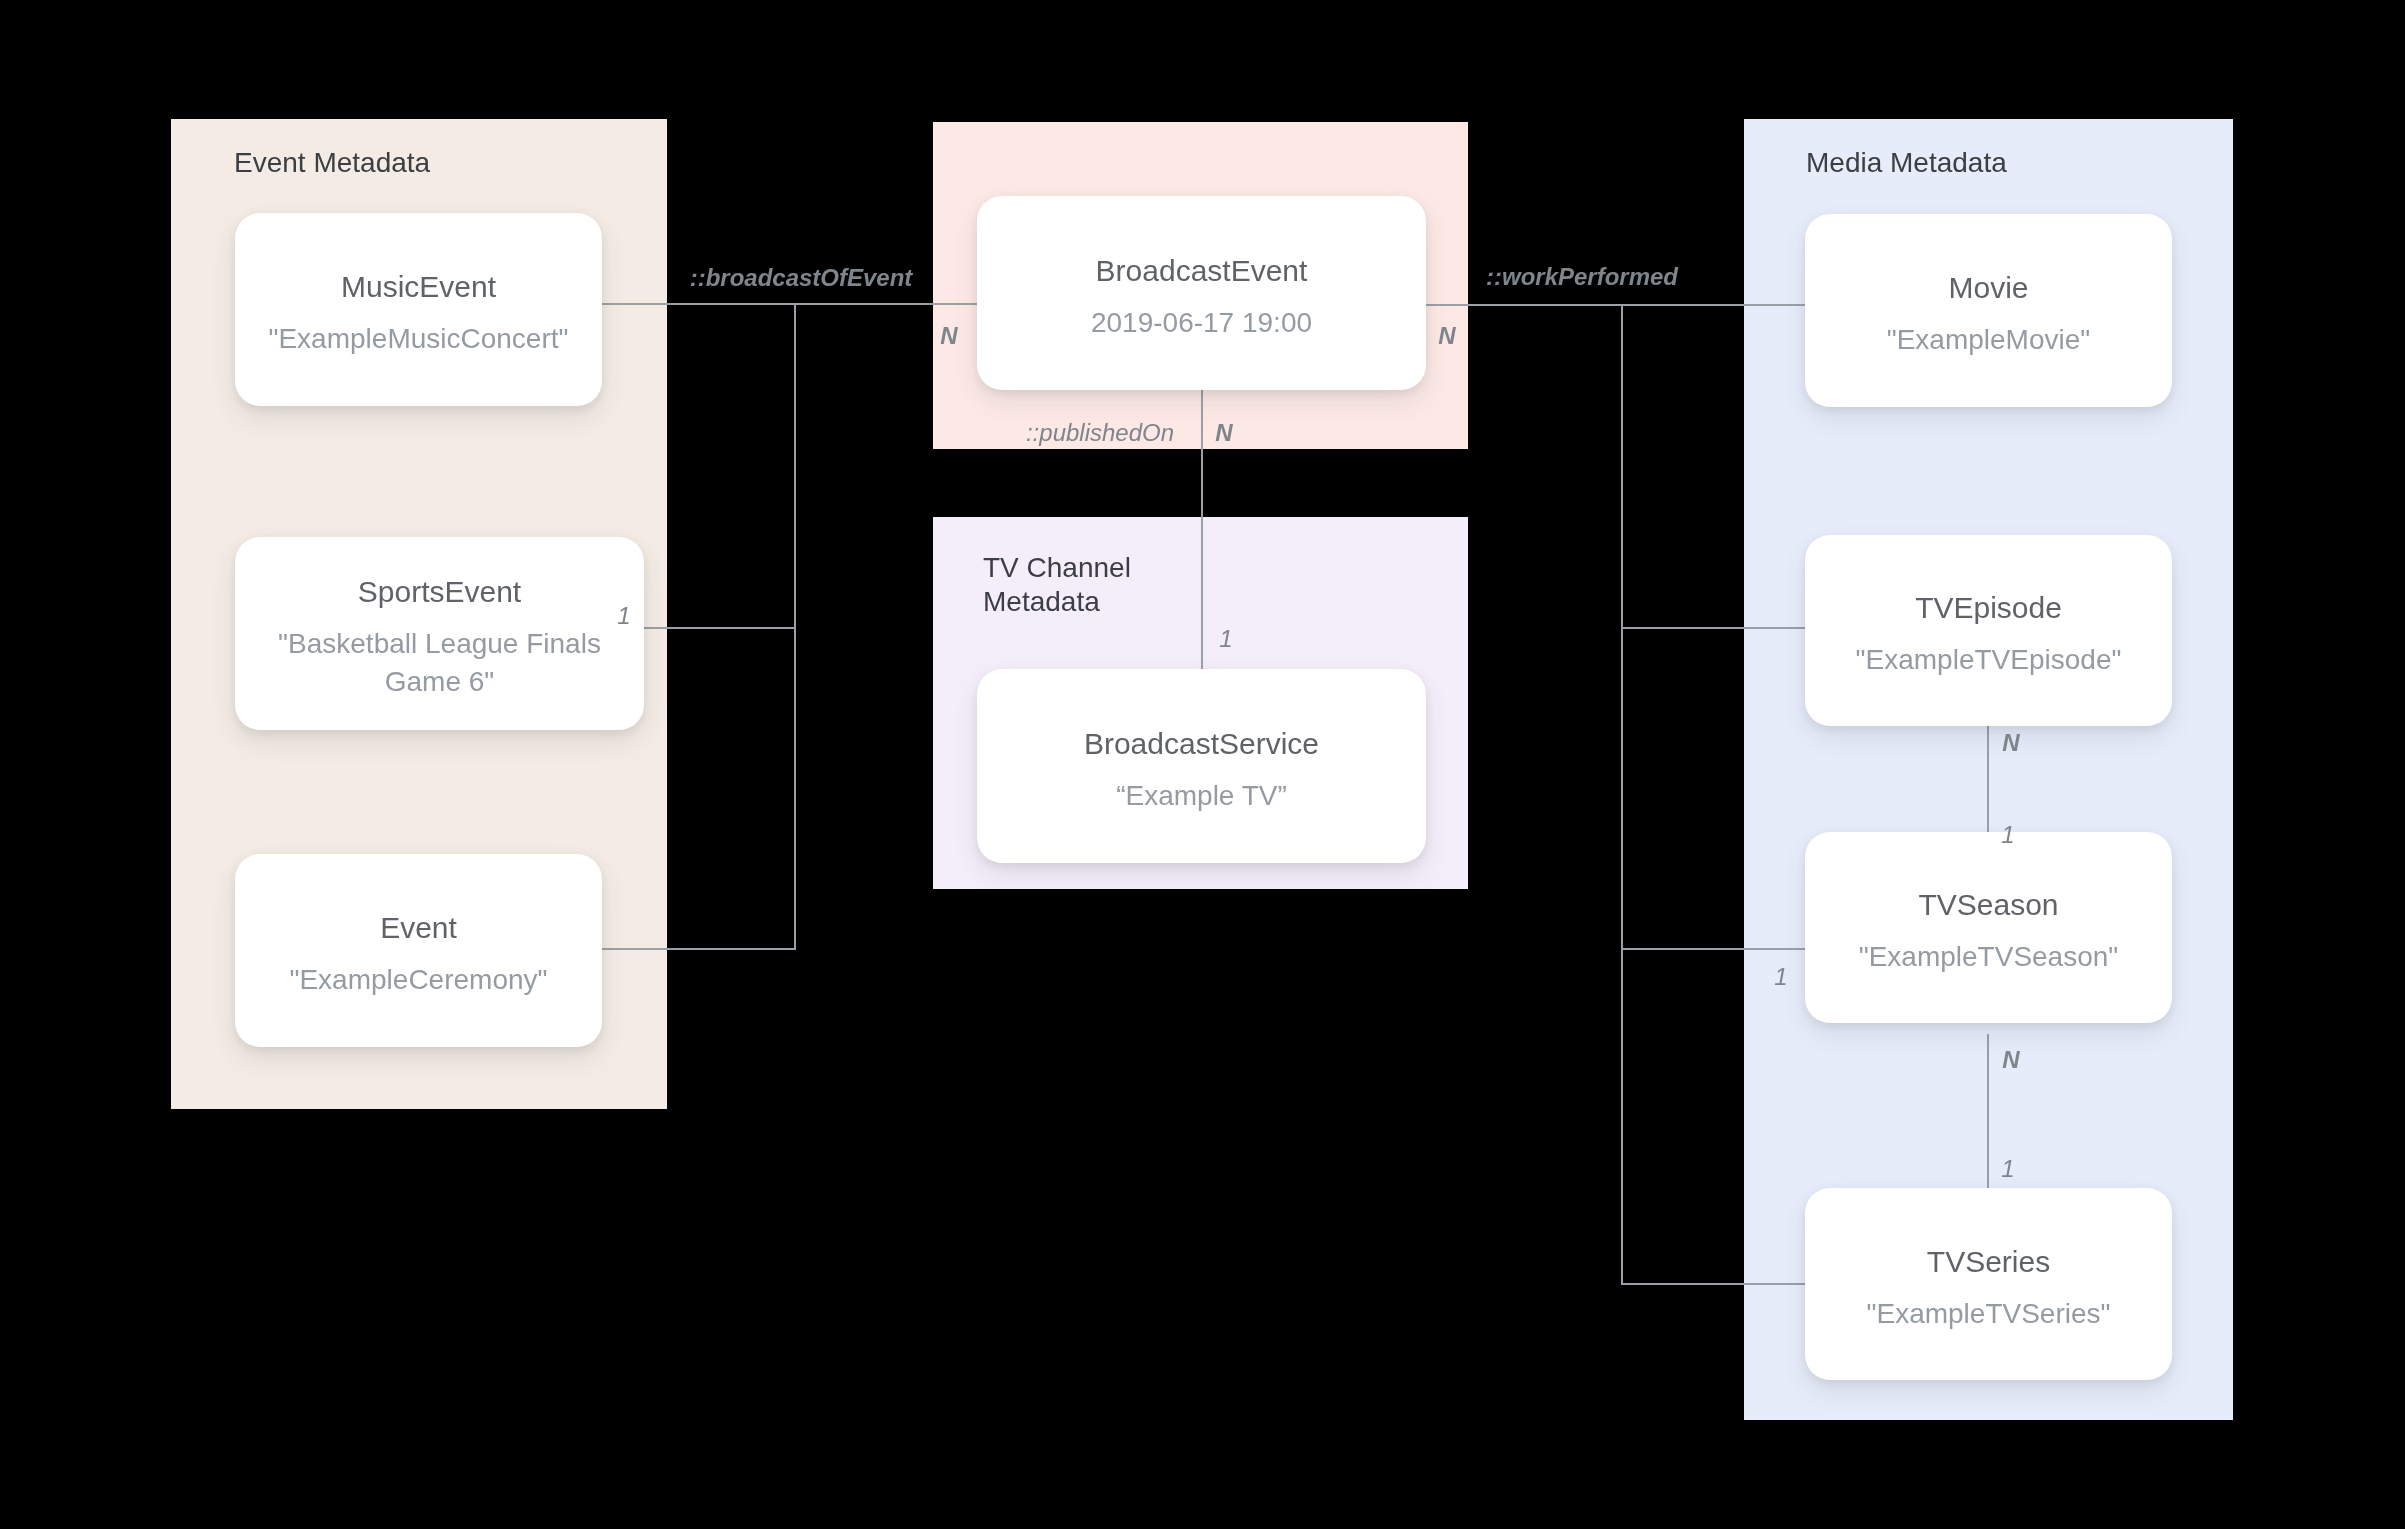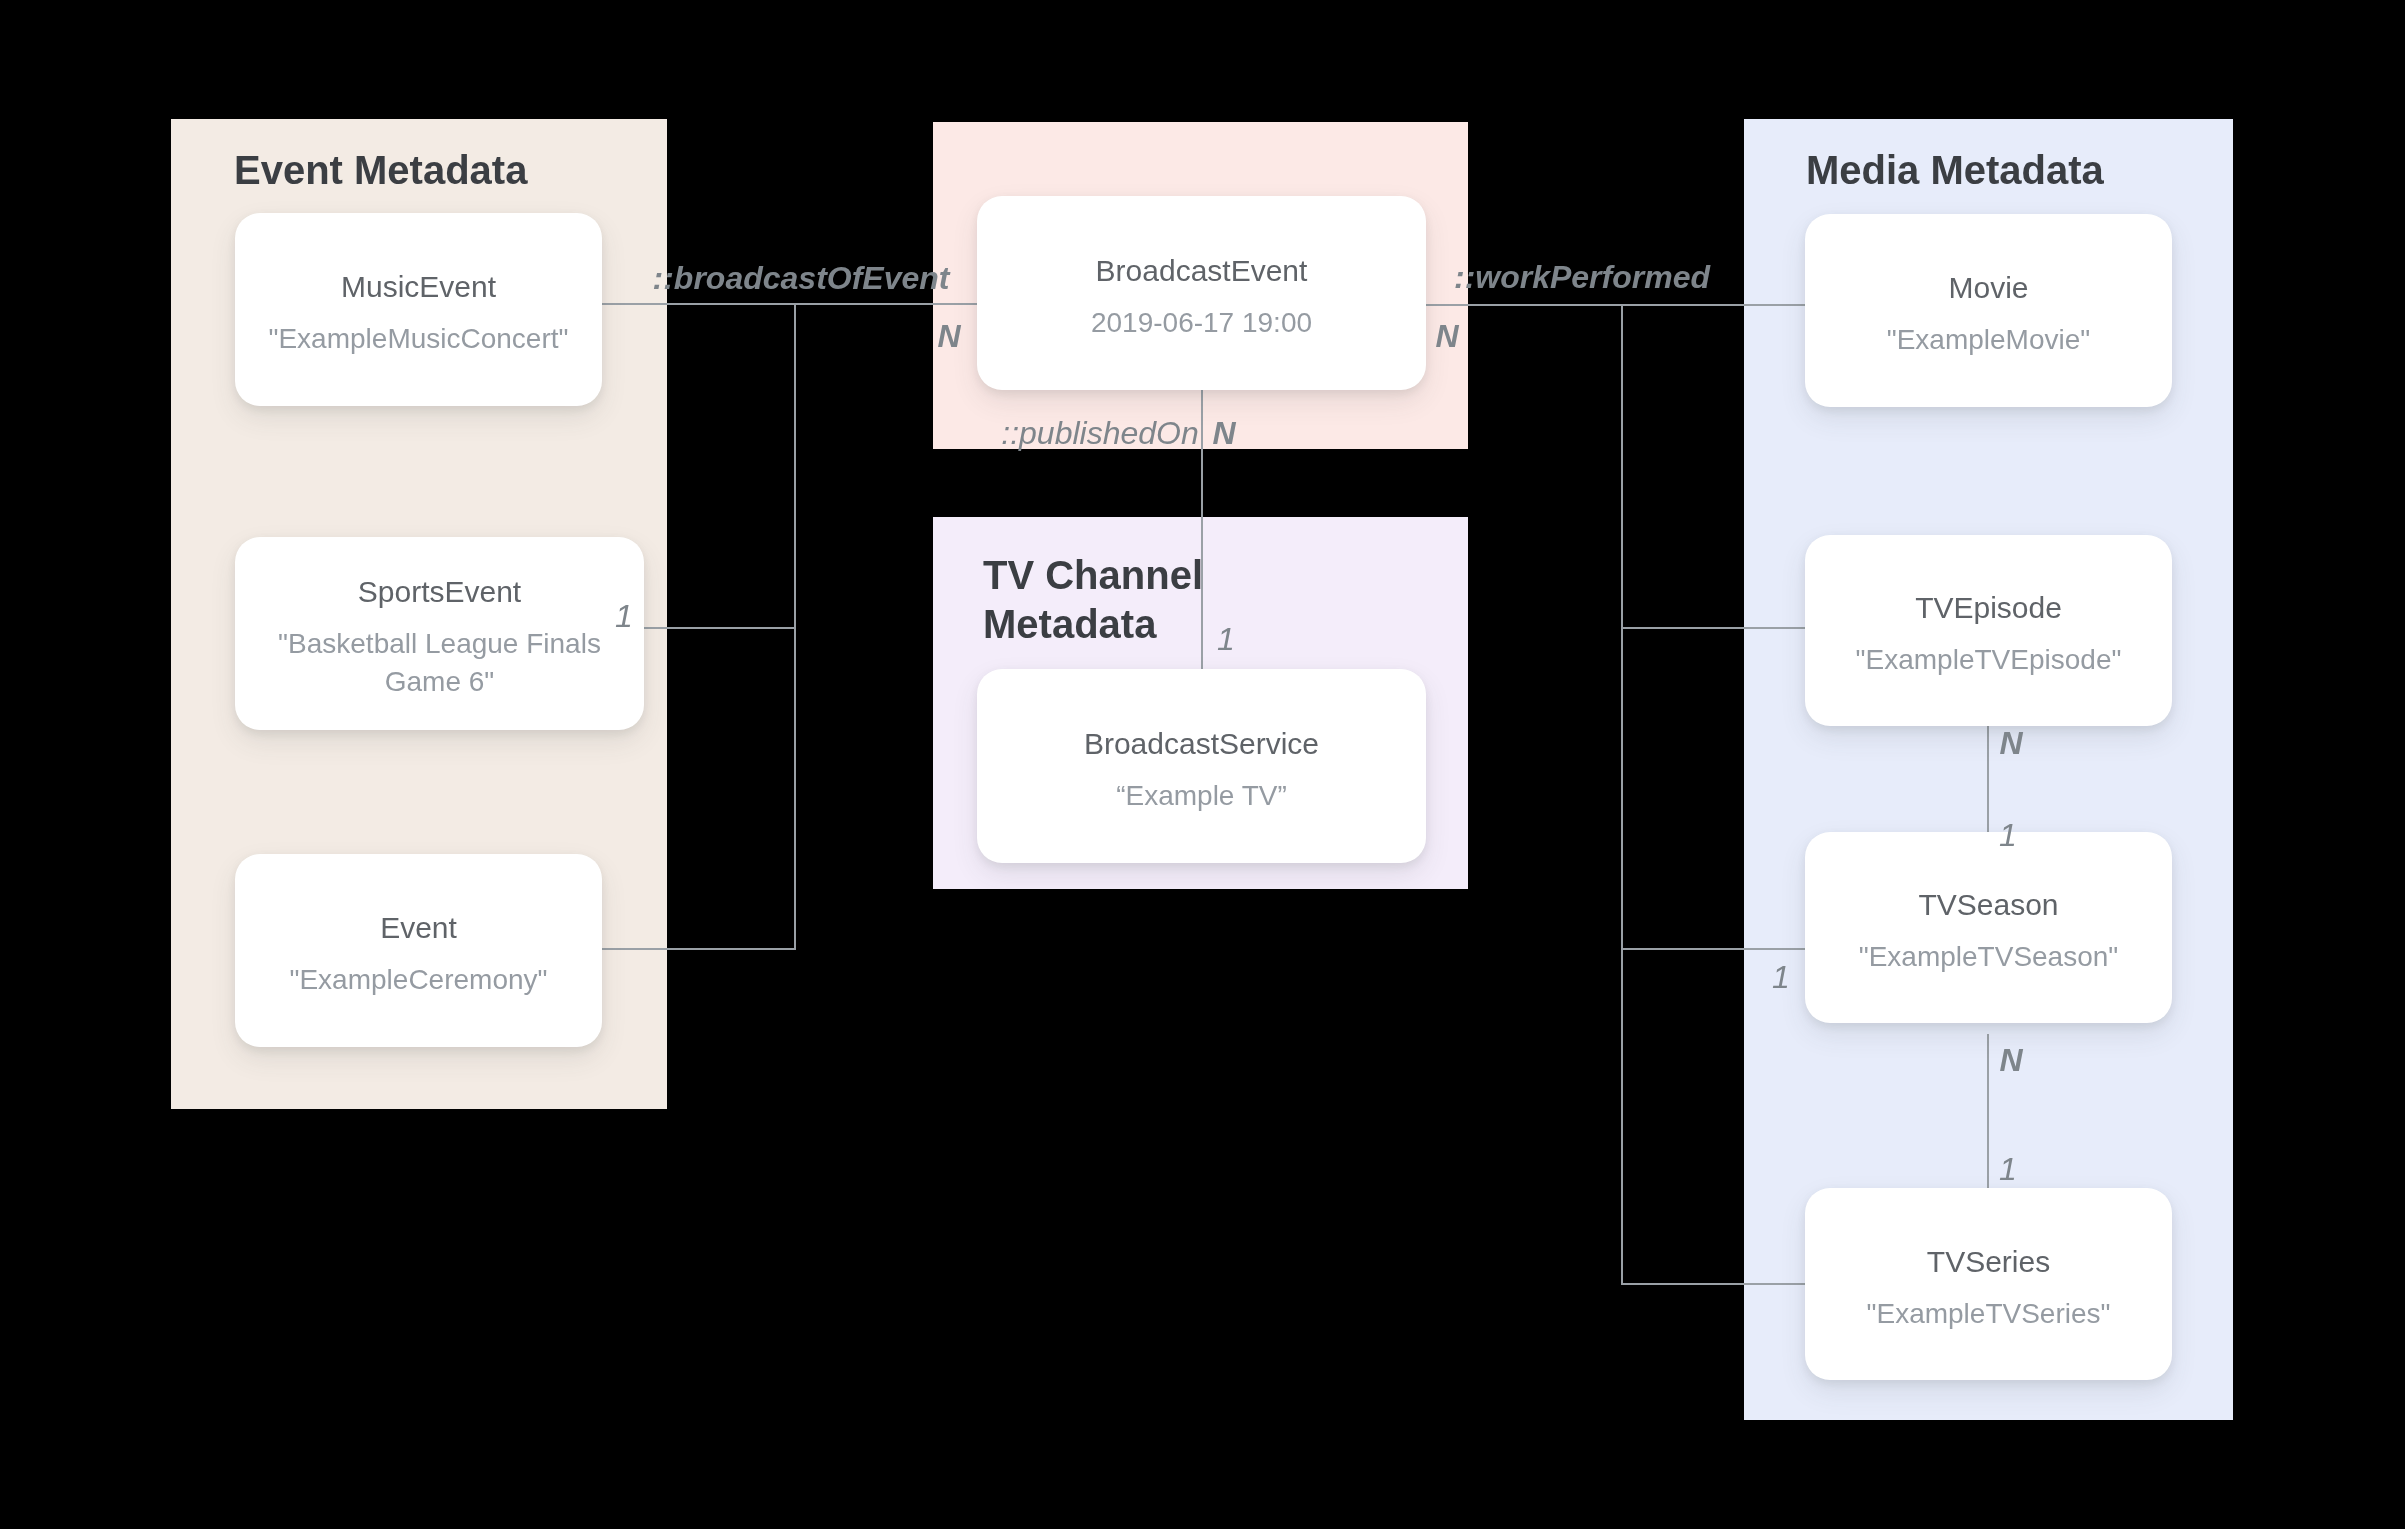--- a/index.html
+++ b/index.html
@@ -3,22 +3,22 @@
 <meta charset="utf-8">
 <style>
   html, body { margin: 0; padding: 0; background: #000; overflow: hidden; }
   #stage {
     position: relative; width: 2405px; height: 1529px;
     background: var(--background, #000);
     font-family: "Liberation Sans", "DejaVu Sans", sans-serif;
   }
   .panel { position: absolute; }
   .panel-title {
-    position: absolute; font-size: 40px; line-height: 1.22;
-    color: var(--title-text, #3b3e43); font-weight: 700; white-space: pre-line;
+    position: absolute; font-size: 28px; line-height: 1.22;
+    color: var(--title-text, #3b3e43); font-weight: 400; white-space: pre-line;
   }
   #panel-event      { left: 171px;  top: 119px; width: 496px; height: 990px; background: var(--panel-event, #f3ebe4); }
   #panel-broadcast  { left: 933px;  top: 122px; width: 535px; height: 327px;  background: var(--panel-broadcast, #fce9e6); }
   #panel-tv-channel { left: 933px;  top: 517px; width: 535px; height: 372px;  background: var(--panel-tv-channel, #f4edfa); }
   #panel-media      { left: 1744px; top: 119px; width: 489px; height: 1301px; background: var(--panel-media, #e7ecfa); }
   #panel-event .panel-title      { left: 63px; top: 27px; }
   #panel-media .panel-title      { left: 62px; top: 27px; }
   #panel-tv-channel .panel-title { left: 50px; top: 34px; max-width: 258px; }
 
   .node {
@@ -50,21 +50,21 @@
   #ln-broadcast-movie { left: 1426px; top: 304px;  width: 379px; }
   #ln-bus-right       { left: 1621px; top: 304px;  height: 981px; }
   #ln-bus-episode     { left: 1622px; top: 627px;  width: 183px; }
   #ln-bus-season      { left: 1622px; top: 948px;  width: 183px; }
   #ln-bus-series      { left: 1622px; top: 1283px; width: 183px; }
   #ln-published       { left: 1201px; top: 380px;  height: 289px; }
   #ln-episode-season  { left: 1987px; top: 716px;  height: 138px; }
   #ln-season-series   { left: 1987px; top: 1034px; height: 154px; }
 
   .edge-label, .card {
-    position: absolute; font-style: italic; font-size: 32px;
+    position: absolute; font-style: italic; font-size: 24px;
     color: var(--label-text, #7e858b); transform: translate(-50%, -50%);
     white-space: nowrap;
   }
   .bold { font-weight: 700; }
   #lbl-broadcast-of-event { left: 801px;  top: 278px; }
   #lbl-work-performed     { left: 1582px; top: 277px; }
   #lbl-published-on       { left: 1100px; top: 433px; }
   #card-n-left            { left: 949px;  top: 336px; }
   #card-one-sports        { left: 624px;  top: 616px; }
   #card-n-published       { left: 1224px; top: 433px; }

